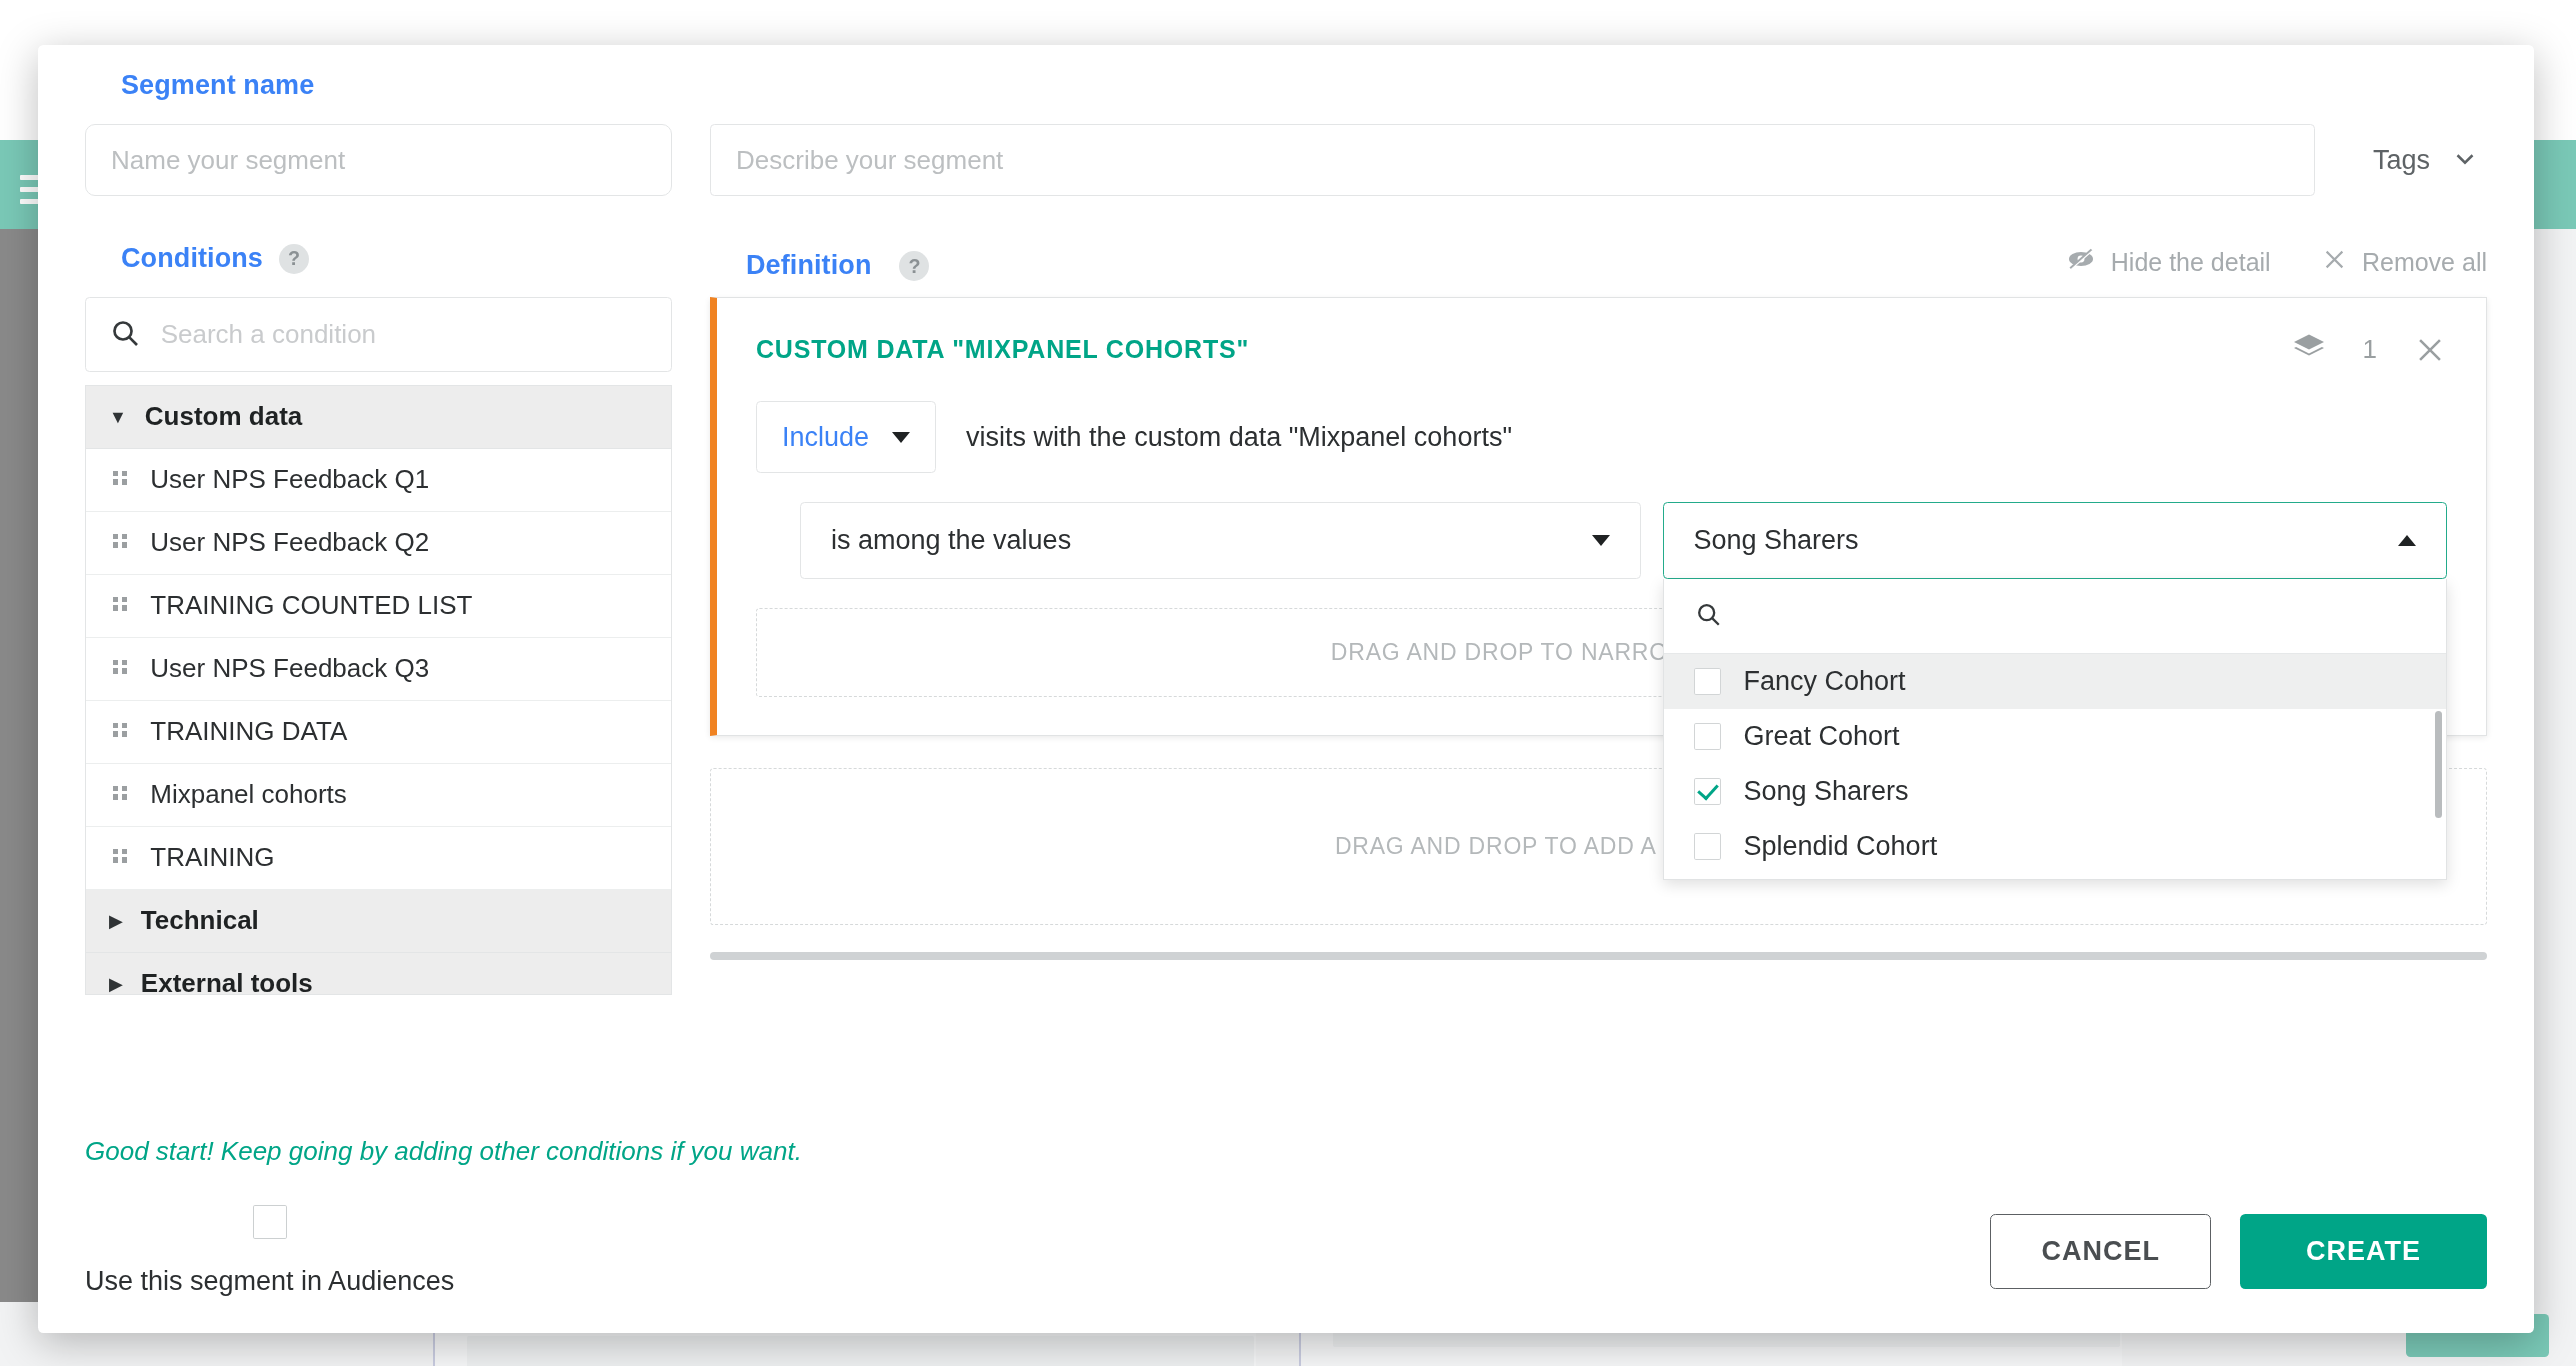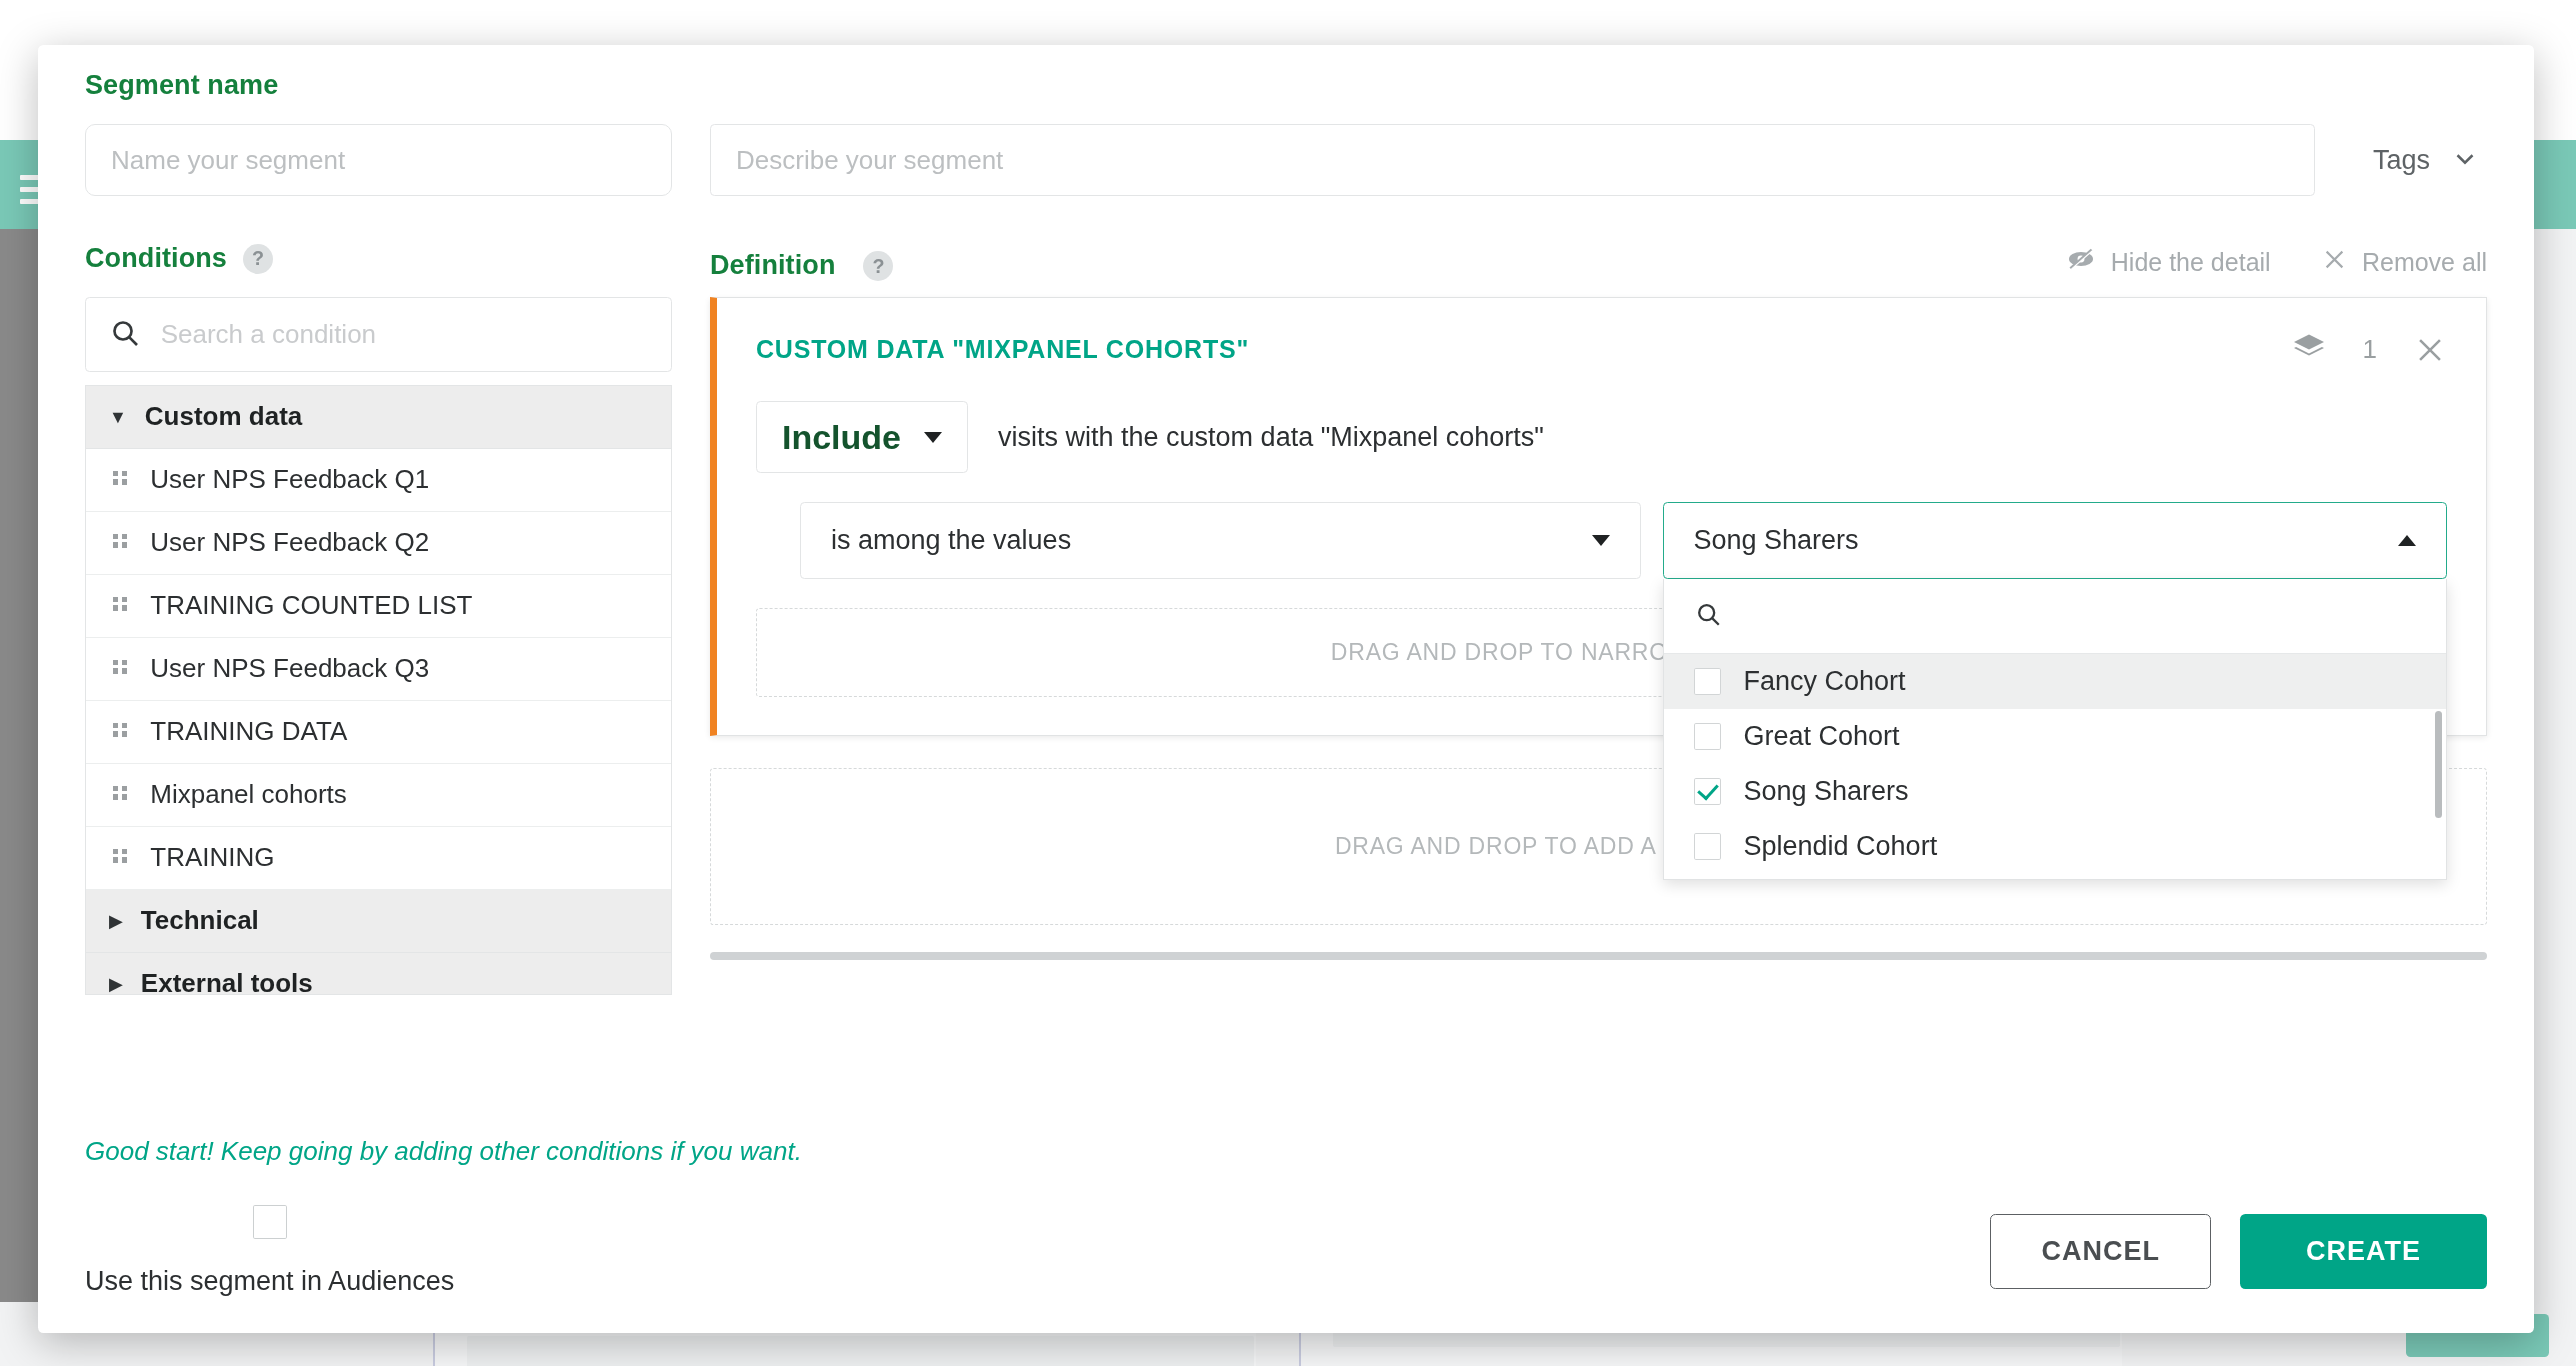--- a/index.html
+++ b/index.html
@@ -61,21 +61,21 @@
   .hdr-btn {
     width: 50px; height: 50px; display: flex; align-items: center; justify-content: center;
     cursor: pointer; background: none; border: none;
   }
   .hdr-btn svg { display: block; }
 
   
   #modal-body { flex: 1 1 auto; padding: 25px 47px 0 47px; position: relative; min-height: 0; }
 
   .section-label {
-    font-size: 27px; font-weight: 700; color: #15803d; letter-spacing: 0.1px;
+    font-size: 27px; font-weight: 700; color: #3b82f6; letter-spacing: 0.1px; margin-left: 36px;
   }
 
   
   #name-row { display: flex; align-items: center; gap: 38px; margin-top: 23px; }
   .txt-input {
     height: 72px; border: 1.8px solid #e3e5e6; border-radius: 4.5px;
     background: #fff; padding: 0 25px; font-size: 26px; color: #333;
     font-family: "Liberation Sans", sans-serif; outline: none;
   }
   .txt-input::placeholder { color: #bcbfc1; }
@@ -153,21 +153,21 @@
   #card-meta { margin-left: auto; display: flex; align-items: center; gap: 36px; }
   #layer-count { font-size: 26px; color: #9a9fa1; }
   .icon-btn { background: none; border: none; cursor: pointer; display: flex; align-items: center; }
 
   #include-row { display: flex; align-items: center; gap: 30px; margin-top: 32px; }
   .sel-btn {
     height: 72px; border: 1.8px solid #e3e5e6; border-radius: 4.5px; background: #fff;
     display: flex; align-items: center; gap: 23px; padding: 0 25px; cursor: pointer;
     font-family: "Liberation Sans", sans-serif;
   }
-  .sel-btn .txt { font-size: 34px; color: #14532d; font-weight: bold; }
+  .sel-btn .txt { font-size: 27px; color: #3b82f6; }
   .tri-down { width: 0; height: 0; border-left: 9.8px solid transparent;
     border-right: 9.8px solid transparent; border-top: 11.6px solid #1f2223; }
   .tri-up { width: 0; height: 0; border-left: 9.8px solid transparent;
     border-right: 9.8px solid transparent; border-bottom: 11.6px solid #1f2223; }
   #include-sentence { font-size: 27px; color: #2c2f31; }
 
   #value-row { display: flex; gap: 21.5px; margin-top: 29px; padding-left: 44px; }
   #operator-select {
     width: 841px; flex: none; height: 77px; border: 1.8px solid #e3e5e6; border-radius: 4.5px;
     background: #fff; display: flex; align-items: center; padding: 0 30px; cursor: pointer;

